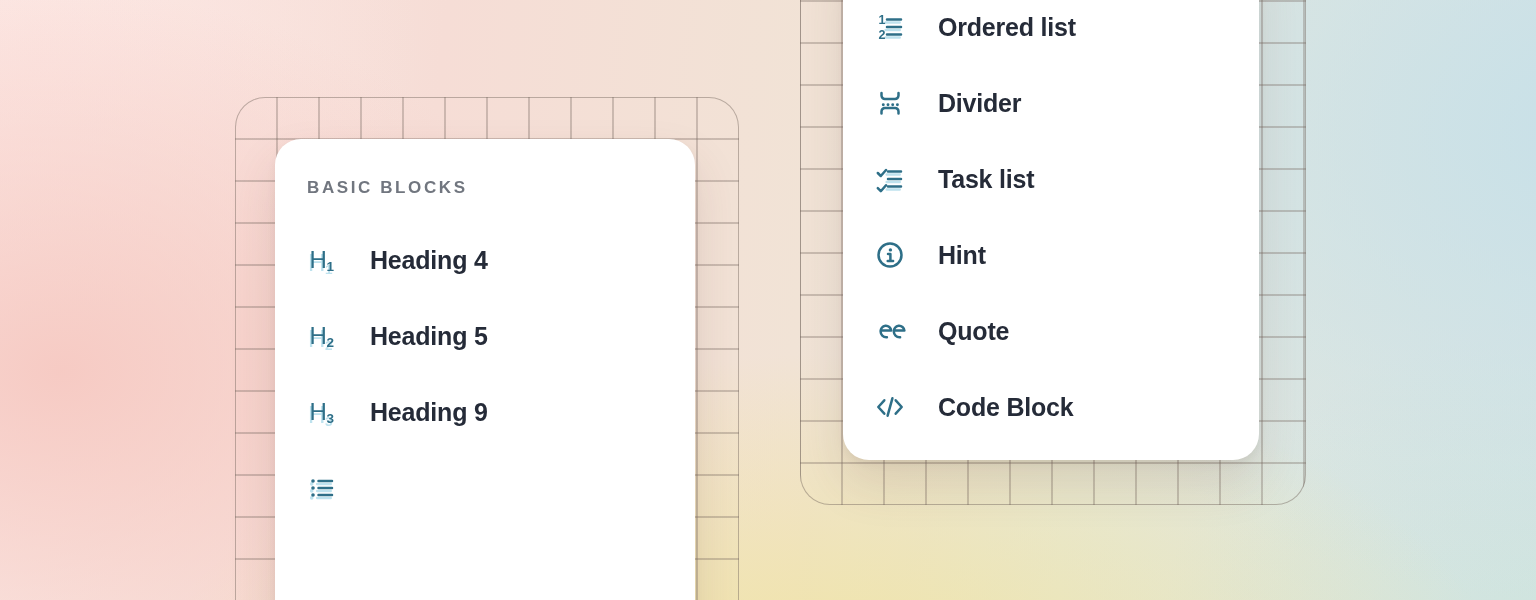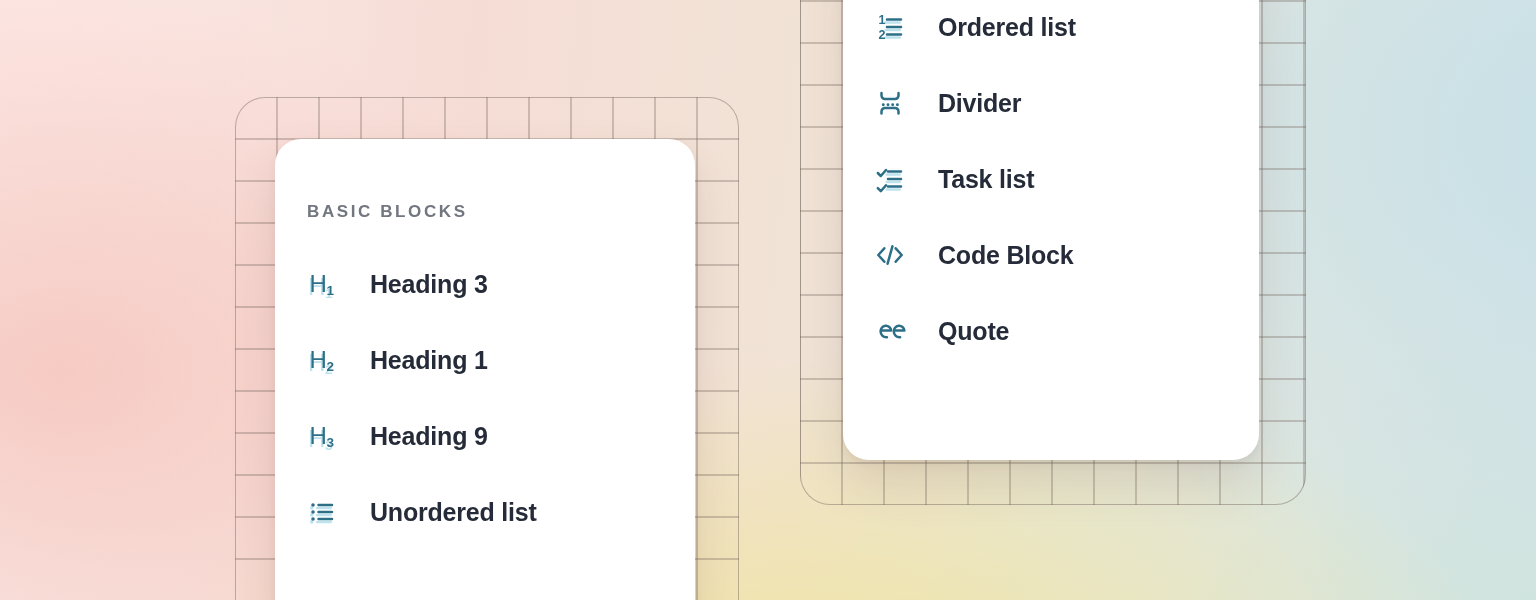--- a/index.html
+++ b/index.html
@@ -29,21 +29,21 @@
       repeating-linear-gradient(to right,transparent 0 40.5px,rgba(116,102,94,0.32) 40.5px 42px),
       repeating-linear-gradient(to top,transparent 0 40.5px,rgba(116,102,94,0.32) 40.5px 42px);
   }
   .card{
     position:absolute;background:#fff;border-radius:26px;
     box-shadow:0 24px 48px rgba(96,60,48,0.14),0 4px 10px rgba(0,0,0,0.05);
   }
   .card-left{left:275px;top:139px;width:420px;height:540px;}
   .card-right{left:843px;top:-62px;width:416px;height:522px;}
   .section-label{
-    margin:56px 30px 17px 32px;line-height:34px;
+    margin:32px 30px 17px 32px;line-height:34px;
     font-size:17px;font-weight:700;letter-spacing:2.6px;color:#71767F;
   }
   .card-right .menu-list{padding-top:51px;}
   .menu-item{display:flex;align-items:center;height:76px;padding:0 30px;cursor:pointer;}
   .icon{width:34px;height:34px;margin-right:31px;flex:none;}
   .icon svg{display:block;}
   .icon path{fill:none;stroke-width:2.5;stroke-linecap:round;stroke-linejoin:round;}
   .icon .dark path{stroke:#2E6F88;}
   .icon .lite path{stroke:#BEE2EE;}
   .icon .dark circle{fill:#2E6F88;}
@@ -75,37 +75,37 @@
             <g class="lite" transform="translate(-1.6 2.6)">
                 <text x="4.5" y="25" class="Hh">H</text>
                 <text x="21.5" y="28" class="Hd">1</text>
               </g>
             <g class="dark">
                 <text x="4.5" y="25" class="Hh">H</text>
                 <text x="21.5" y="28" class="Hd">1</text>
               </g>
           </svg>
         </span>
-        <span class="label">Heading 3</span>
+        <span class="label">Heading 4</span>
       </div>
 
       <div class="menu-item">
         <span class="icon">
           <svg width="34" height="34" viewBox="0 0 34 34">
             <g class="lite" transform="translate(-1.6 2.6)">
                 <text x="4.5" y="25" class="Hh">H</text>
                 <text x="21.5" y="28" class="Hd">2</text>
               </g>
             <g class="dark">
                 <text x="4.5" y="25" class="Hh">H</text>
                 <text x="21.5" y="28" class="Hd">2</text>
               </g>
           </svg>
         </span>
-        <span class="label">Heading 1</span>
+        <span class="label">Heading 5</span>
       </div>
 
       <div class="menu-item">
         <span class="icon">
           <svg width="34" height="34" viewBox="0 0 34 34">
             <g class="lite" transform="translate(-1.6 2.6)">
                 <text x="4.5" y="25" class="Hh">H</text>
                 <text x="21.5" y="28" class="Hd">3</text>
               </g>
             <g class="dark">
@@ -127,21 +127,20 @@
                 <circle cx="8" cy="24" r="1.8"></circle>
             </g>
             <g class="dark">
               <path d="M13.5 10h13.5M13.5 17h13.5M13.5 24h13.5"></path>
               <circle cx="8" cy="10" r="1.8"></circle>
                 <circle cx="8" cy="17" r="1.8"></circle>
                 <circle cx="8" cy="24" r="1.8"></circle>
             </g>
           </svg>
         </span>
-        <span class="label">Unordered list</span>
       </div>
 
     </div>
   </div>
 
   <div class="card card-right">
     <div class="menu-list">
 
       <div class="menu-item">
         <span class="icon">
@@ -182,40 +181,52 @@
                 <path d="M15 9.5h13M15 17h13M15 24.5h13"></path>
               </g>
             <g class="dark">
                 <path d="M15 9.5h13M15 17h13M15 24.5h13M4.8 11l3 3 5.2-6M4.8 26.2l3 3 5.2-6"></path>
               </g>
           </svg>
         </span>
         <span class="label">Task list</span>
       </div>
 
-
-      <div class="menu-item">
-        <span class="icon">
-          <svg width="34" height="34" viewBox="0 0 34 34">
-            <g class="dark">
-                <path d="M11.3 10.3 5.3 17l6 6.7M22.7 10.3l6 6.7-6 6.7M19.4 8.3 14.6 25.7"></path>
-              </g>
-          </svg>
-        </span>
-        <span class="label">Code Block</span>
+      <div class="menu-item">
+        <span class="icon">
+          <svg width="34" height="34" viewBox="0 0 34 34">
+            <g class="dark">
+              <path d="M17 5.5a11.5 11.5 0 1 0 0 23 11.5 11.5 0 1 0 0-23"></path>
+              <circle cx="17.4" cy="11.9" r="1.7"></circle>
+              <path d="M15 15.9h2.4v7M14.7 22.9h5.4"></path>
+            </g>
+          </svg>
+        </span>
+        <span class="label">Hint</span>
       </div>
 
       <div class="menu-item">
         <span class="icon">
           <svg width="34" height="34" viewBox="0 0 34 34">
             <g class="dark">
               <path d="M7.6 16.6h10.6a5.3 5.3 0 1 0-10.6 1 5.7 5.7 0 0 0 5.7 5.6h0.6"></path>
               <path transform="translate(13.2 0)" d="M7.6 16.6h10.6a5.3 5.3 0 1 0-10.6 1 5.7 5.7 0 0 0 5.7 5.6h0.6"></path>
             </g>
           </svg>
         </span>
         <span class="label">Quote</span>
       </div>
 
+      <div class="menu-item">
+        <span class="icon">
+          <svg width="34" height="34" viewBox="0 0 34 34">
+            <g class="dark">
+                <path d="M11.3 10.3 5.3 17l6 6.7M22.7 10.3l6 6.7-6 6.7M19.4 8.3 14.6 25.7"></path>
+              </g>
+          </svg>
+        </span>
+        <span class="label">Code Block</span>
+      </div>
+
     </div>
   </div>
 
 </div>
 
 </body></html>

